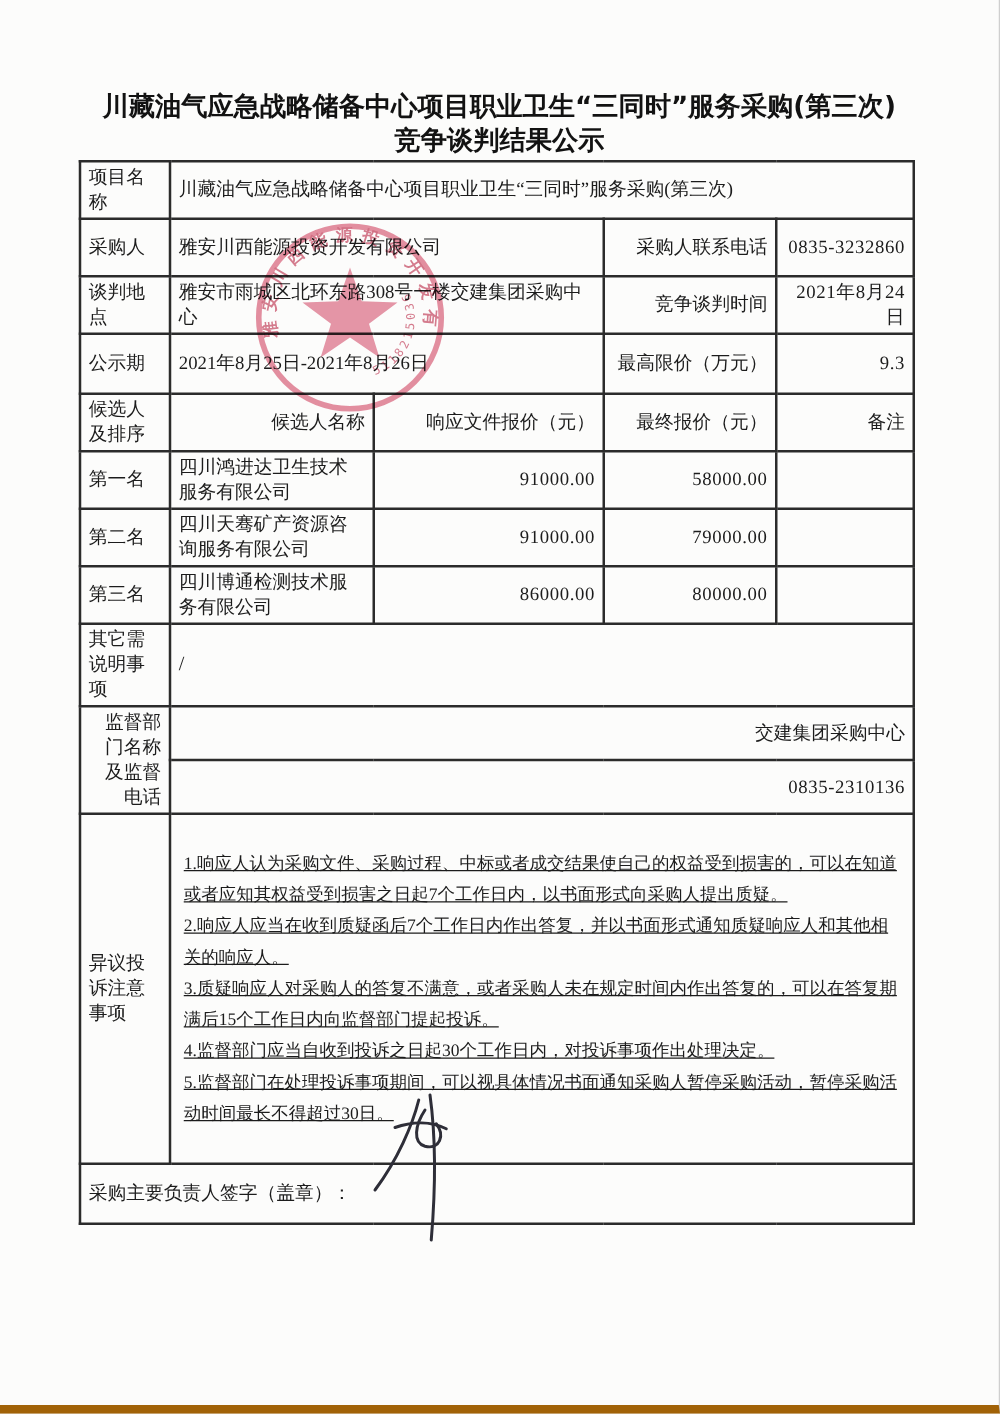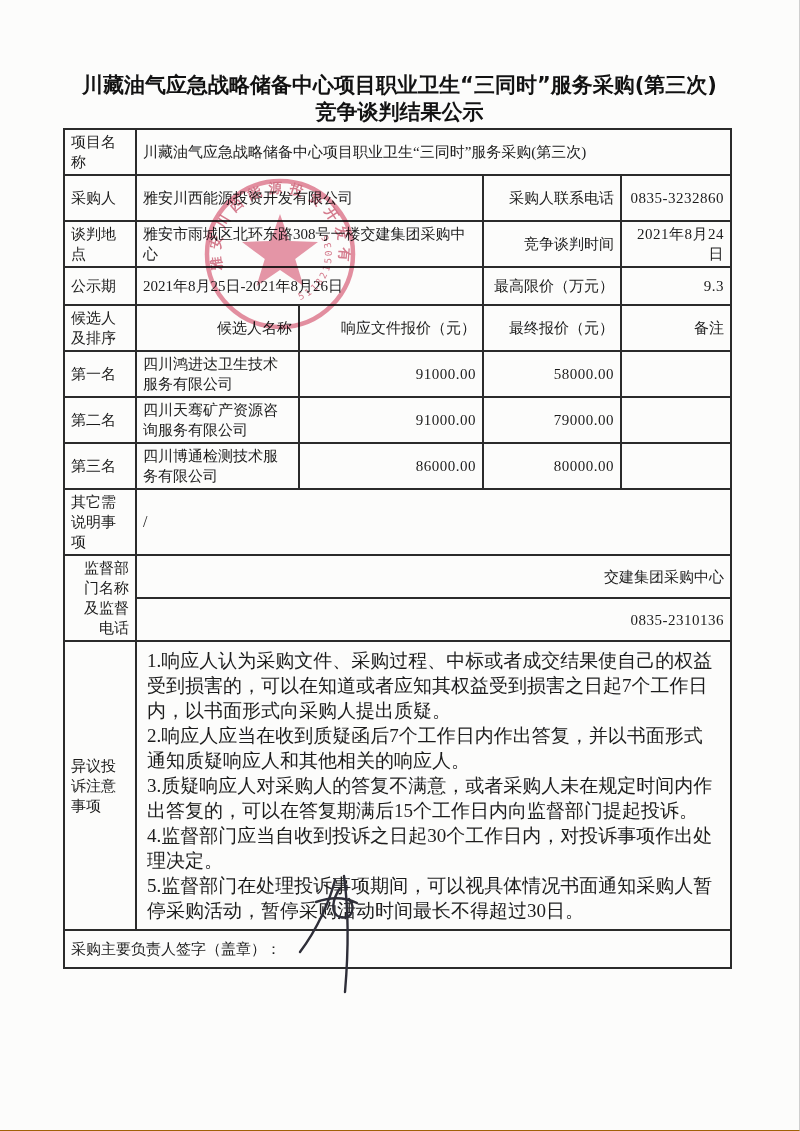--- a/index.html
+++ b/index.html
@@ -6,21 +6,21 @@
   html,body { background:#e8e8e8; }
   .page {
     position:relative;
     width:800px; height:1131px;
     margin:0 auto;
     background:#fcfcfb;
     overflow:hidden;
     font-family:"Liberation Serif","DejaVu Serif",serif;
     color:#1c1c1c;
     border-right:1px solid #cfcfcf;
-    border-bottom:1px solid #a16207;
+    border-bottom:7px solid #a16207;
   }
   .title {
     margin-top:72px;
     text-align:center;
     font-family:"DejaVu Sans","Liberation Sans",sans-serif;
     font-weight:bold;
     font-size:21px;
     line-height:27px;
     color:#121212;
   }
@@ -41,23 +41,23 @@
     overflow:hidden;
   }
   td.lbl   { text-align:left; }
   td.ctr   { text-align:right; }
   td.num   { text-align:right; letter-spacing:0.5px; }
   td.vlabel{ text-align:right; }
   tr.h40 td { height:40px; }
   tr.h46 td { height:46px; }
   tr.h45 td { height:45px; }
   tr.h42 td { height:42px; }
-  tr.h38 td { height:38px; }
+  tr.h38 td { height:48px; }
   td.bigcell { height:280px; vertical-align:middle; }
-  .para { padding:4px 4px; line-height:25px; font-size:19px; }
+  .para { padding:4px 4px; line-height:25px; font-size:14px;text-decoration:underline; }
   .para div { margin:0; }
   td.slash { vertical-align:top; font-size:16px; }
   .sig-label { font-size:15px;margin-left:14px; }
 
   
   .stamp {
     position:absolute; left:202px; top:178px;
     width:170px; height:170px;
     opacity:0.82;
     mix-blend-mode:multiply;

